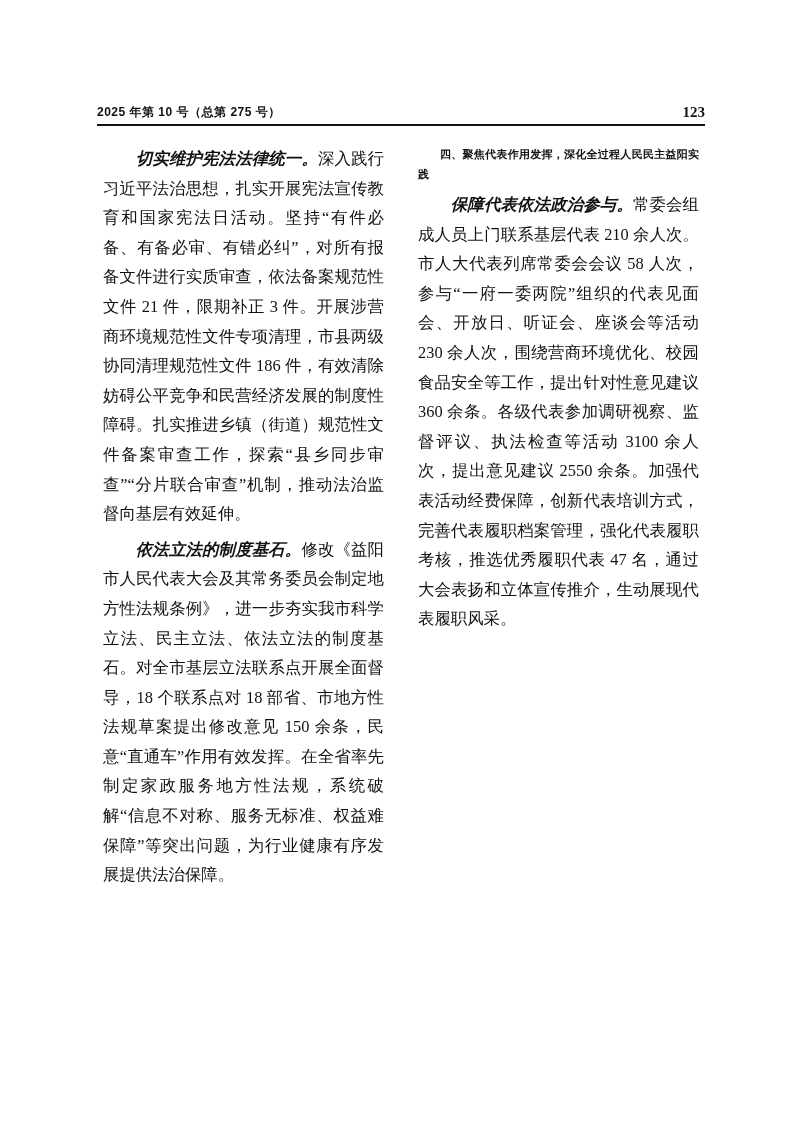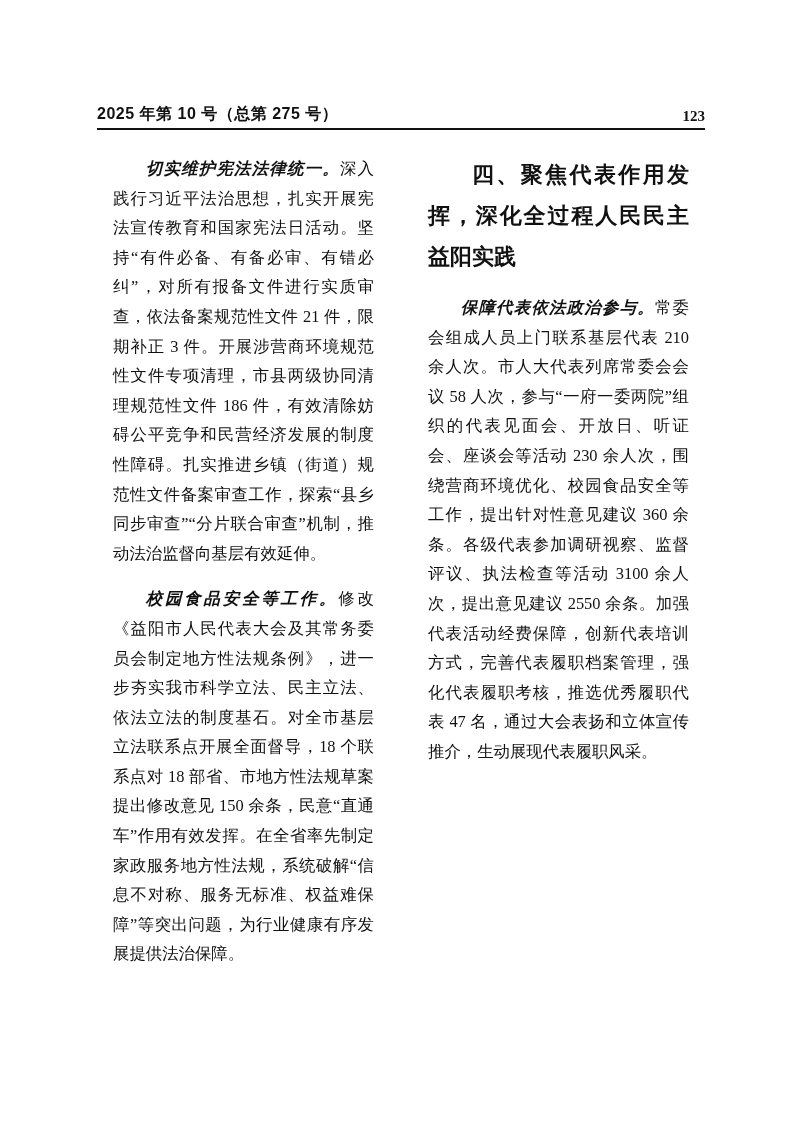--- a/index.html
+++ b/index.html
@@ -23,21 +23,21 @@
     width: 608px;
     display: flex;
     justify-content: space-between;
     align-items: flex-end;
     padding-bottom: 3px;
     border-bottom: 2px solid #111111;
   }
   .issue-number {
     font-family: "Liberation Sans", "DejaVu Sans", sans-serif;
     font-weight: bold;
-    font-size: 16px;
+    font-size: 12px;
     letter-spacing: 0.5px;
     white-space: nowrap;
   }
   .page-number {
     font-family: "Liberation Serif", "DejaVu Serif", serif;
     font-weight: bold;
     font-size: 15px;
   }
   .columns {
     position: absolute;
@@ -47,57 +47,57 @@
     display: flex;
     gap: 22px;
   }
   .column {
     width: 293px;
     font-size: 16.4px;
     line-height: 29.6px;
     text-align: justify;
   }
   .column p {
-    margin: 16px;
+    margin: 6px;
     padding: 0;
     text-indent: 2em;
   }
   .column p.continuation {
     text-indent: 0;
   }
   .lead {
     font-weight: bold;
     font-style: italic; 
   }
   .section-heading {
     margin: 0;
     padding: 0;
     text-indent: 2em;
     font-family: "Liberation Sans", "DejaVu Sans", sans-serif;
     font-weight: bold;
-    font-size: 22px;
-    line-height: 41px;
+    font-size: 11px;
+    line-height: 20px;
     text-align: justify;
   }
 </style>
 </head>
 <body>
 
 <div class="page">
 
   <div class="page-header">
     <span class="issue-number">2025 年第 10 号（总第 275 号）</span>
     <span class="page-number">123</span>
   </div>
 
   <div class="columns">
 
     <div class="column">
       <p><span class="lead">切实维护宪法法律统一。</span><span>深入践行习近平法治思想，扎实开展宪法宣传教育和国家宪法日活动。坚持“有件必备、有备必审、有错必纠”，对所有报备文件进行实质审查，依法备案规范性文件 21 件，限期补正 3 件。开展涉营商环境规范性文件专项清理，市县两级协同清理规范性文件 186 件，有效清除妨碍公平竞争和民营经济发展的制度性障碍。扎实推进乡镇（街道）规范性文件备案审查工作，探索“县乡同步审查”“分片联合审查”机制，推动法治监督向基层有效延伸。</span></p>
-      <p><span class="lead">校园食品安全等工作。</span><span>修改《益阳市人民代表大会及其常务委员会制定地方性法规条例》，进一步夯实我市科学立法、民主立法、依法立法的制度基石。对全市基层立法联系点开展全面督导，18 个联系点对 18 部省、市地方性法规草案提出修改意见 150 余条，民意“直通车”作用有效发挥。在全省率先制定家政服务地方性法规，系统破解“信息不对称、服务无标准、权益难保障”等突出问题，为行业健康有序发展提供法治保障。</span></p>
+      <p><span class="lead">依法立法的制度基石。</span><span>修改《益阳市人民代表大会及其常务委员会制定地方性法规条例》，进一步夯实我市科学立法、民主立法、依法立法的制度基石。对全市基层立法联系点开展全面督导，18 个联系点对 18 部省、市地方性法规草案提出修改意见 150 余条，民意“直通车”作用有效发挥。在全省率先制定家政服务地方性法规，系统破解“信息不对称、服务无标准、权益难保障”等突出问题，为行业健康有序发展提供法治保障。</span></p>
     </div>
 
     <div class="column">
       <p class="section-heading">四、聚焦代表作用发挥，深化全过程人民民主益阳实践</p>
       <p><span class="lead">保障代表依法政治参与。</span><span>常委会组成人员上门联系基层代表 210 余人次。市人大代表列席常委会会议 58 人次，参与“一府一委两院”组织的代表见面会、开放日、听证会、座谈会等活动 230 余人次，围绕营商环境优化、校园食品安全等工作，提出针对性意见建议 360 余条。各级代表参加调研视察、监督评议、执法检查等活动 3100 余人次，提出意见建议 2550 余条。加强代表活动经费保障，创新代表培训方式，完善代表履职档案管理，强化代表履职考核，推选优秀履职代表 47 名，通过大会表扬和立体宣传推介，生动展现代表履职风采。</span></p>
     </div>
 
   </div>
 
 </div>

